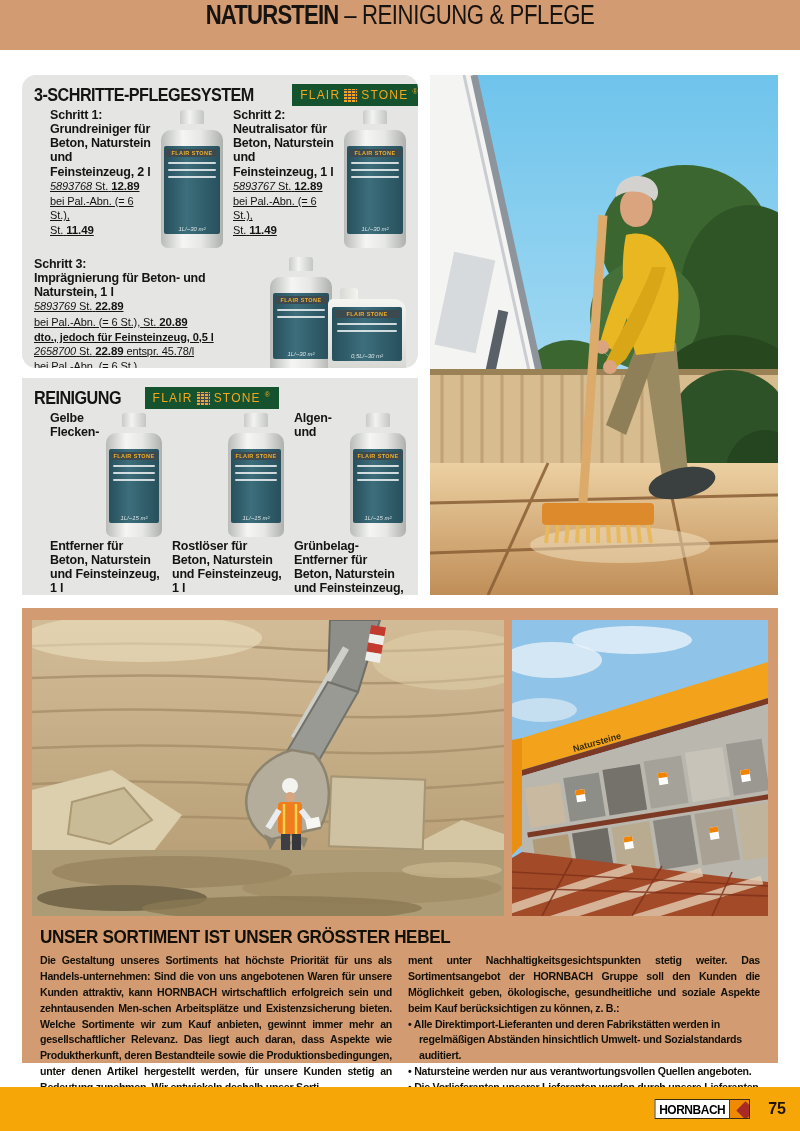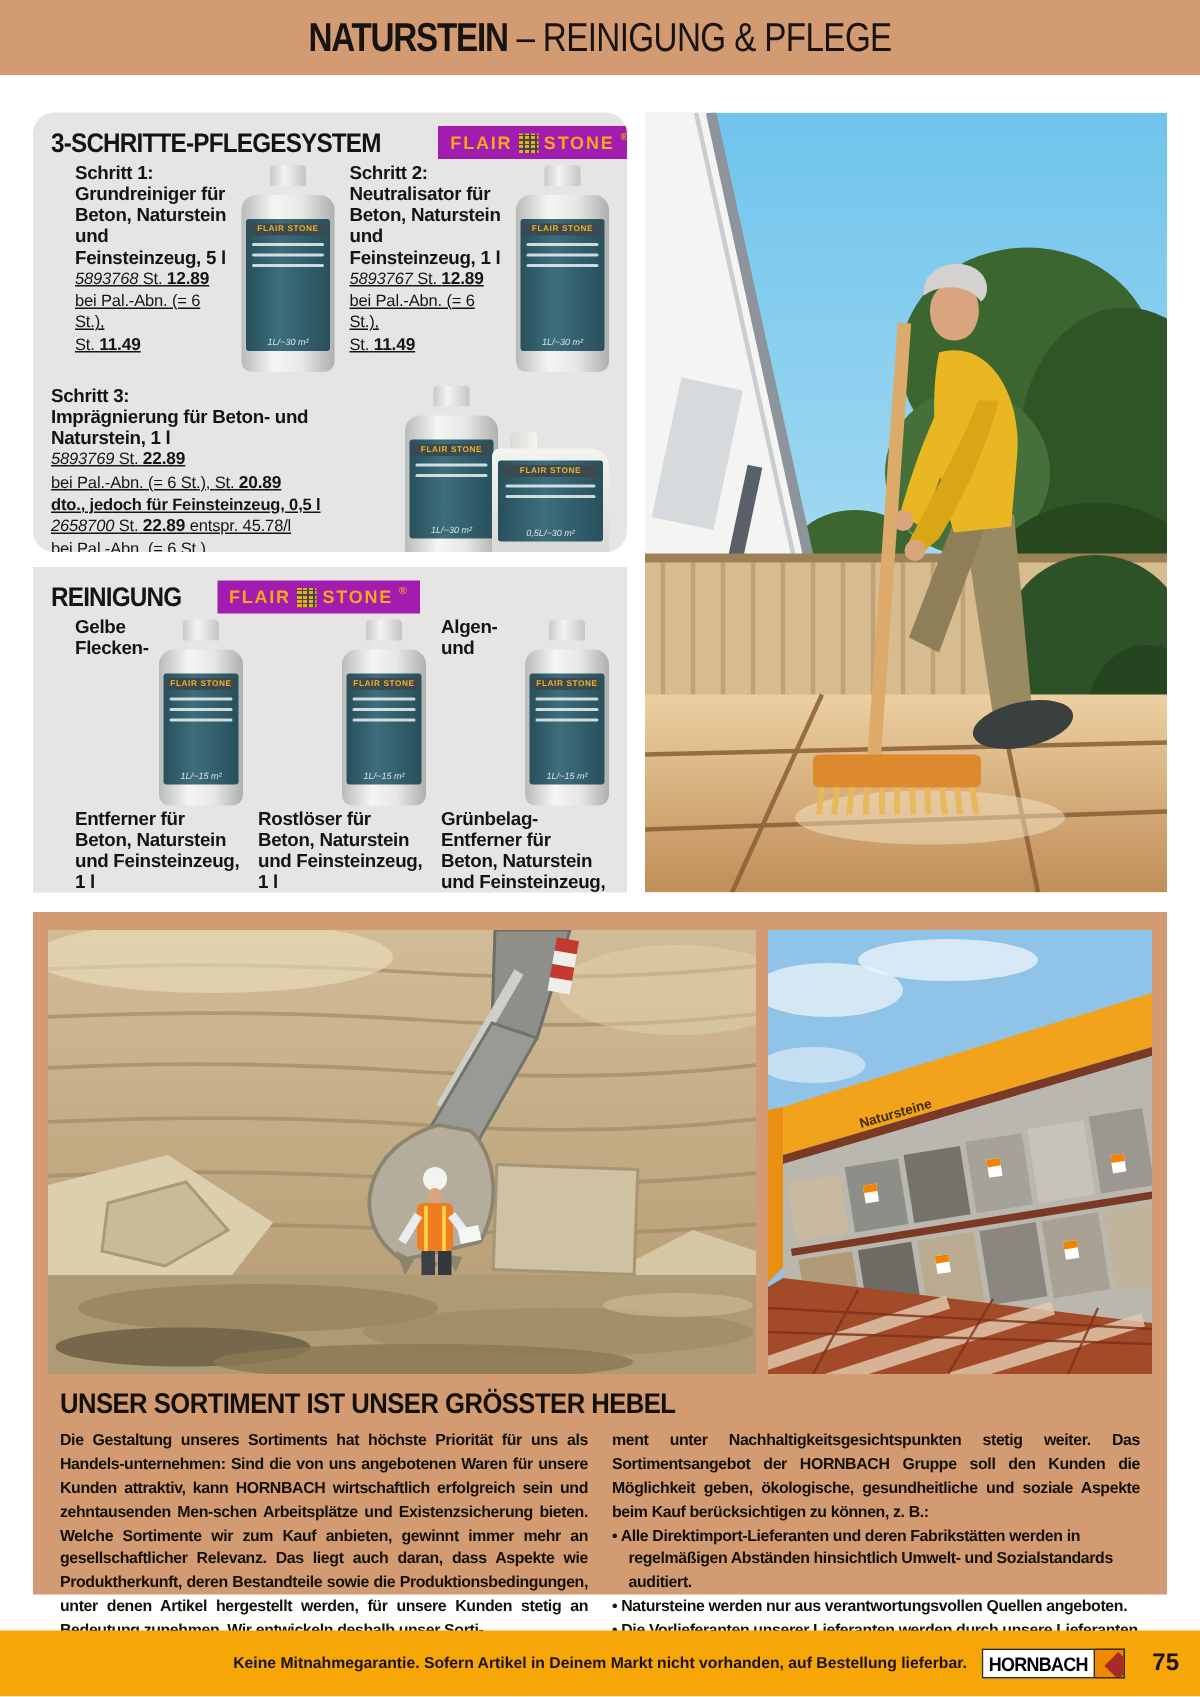--- a/index.html
+++ b/index.html
@@ -2,21 +2,21 @@
 <html><head>
 <meta charset="utf-8">
 <style>
   * { margin:0; padding:0; box-sizing:border-box; }
   html,body { width:800px; }
   body { position:relative; width:800px; height:1131px; background:#fff;
          font-family:"Liberation Sans", sans-serif; color:#141414; overflow:hidden; }
 
   
   .band-top { position:absolute; left:0; top:0; width:800px; height:50px; background:#d39b71;
-              display:flex; align-items:center; justify-content:center; }
+              display:flex; align-items:flex-start; justify-content:center; }
   .band-top .ttl { display:inline-block; transform:scaleX(.82); white-space:nowrap;
                    font-size:27px; letter-spacing:-.5px; color:#171310; }
   .ttl b { font-weight:bold; letter-spacing:-1px; }
   .band-bottom { position:absolute; left:0; top:1087px; width:800px; height:44px; background:#f7a608;
                  display:flex; align-items:center; }
   .foot-note { position:absolute; left:0; right:0; text-align:center; font-size:10.5px; font-weight:bold; color:#1c1208; }
   .foot-right { position:absolute; right:14px; display:flex; align-items:center; gap:18px; }
   .hb-logo { display:flex; align-items:stretch; height:20px; }
   .hb-name { background:#fff; border:1px solid #3a2c10; color:#000; font-weight:bold; font-size:13px;
              letter-spacing:-.5px; display:flex; align-items:center; padding:0 4px;
@@ -27,22 +27,22 @@
                     transform:rotate(45deg); top:4px; left:9px; }
   .page-num { font-size:16px; font-weight:bold; color:#1c1208; }
 
   
   .panel { position:absolute; background:#e5e5e4; overflow:hidden; padding:9px 12px; }
   .panel-1 { left:22px; top:75px; width:396px; height:293px;border-radius:14px; }
   .panel-2 { left:22px; top:378px; width:396px; height:217px; }
   .panel-title-row { display:flex; align-items:center; gap:14px; margin-bottom:2px; }
   .panel-title { font-size:18px; font-weight:bold; letter-spacing:-.6px; transform:scaleX(.9);
                  transform-origin:left; white-space:nowrap; }
-  .fs-logo { display:inline-flex; align-items:center; gap:4px; background:#a21caf; padding:4px 8px;
-             color:#f2a71f; font-weight:bold; font-size:12px; letter-spacing:1.2px; flex:none;justify-content:center; }
+  .fs-logo { display:inline-flex; align-items:center; gap:4px; background:#14532d; padding:4px 8px;
+             color:#f2a71f; font-weight:normal; font-size:12px; letter-spacing:1.2px; flex:none;justify-content:center; }
   .fs-grid { width:13px; height:13px; background-color:#f2a71f;
              background-image:repeating-linear-gradient(0deg,transparent 0 2px,#3c4a50 2px 3px),
                               repeating-linear-gradient(90deg,transparent 0 3px,#3c4a50 3px 4px); }
   .fs-reg { font-size:7px; align-self:flex-start; }
 
   .prow { display:flex; }
   .pcell { flex:1; min-width:0;margin-left:16px; }
   .pcell + .pcell { margin-left:10px; }
   .step  { font-weight:bold; font-size:12.5px; line-height:1.13; letter-spacing:-.2px; }
   .pname { font-weight:bold; font-size:12.5px; line-height:1.13; letter-spacing:-.2px; }
@@ -121,21 +121,21 @@
             <div class="label">
           <div class="lbl-logo">FLAIR STONE</div>
           <div class="lbl-line"></div>
               <div class="lbl-line"></div>
               <div class="lbl-line"></div>
           <div class="lbl-vol">1L/~30 m²</div>
         </div>
           </div>
       </div>
       <div class="step">Schritt 1:</div>
-      <div class="pname">Grundreiniger für Beton, Naturstein und Feinsteinzeug, 5 l</div>
+      <div class="pname">Grundreiniger für Beton, Naturstein und Feinsteinzeug, 2 l</div>
       <div class="pl"><span class="sku">5893768</span> <span>St.</span> <span class="b">12.89</span></div>
       <div class="pl">bei Pal.-Abn. (= 6 St.),</div>
       <div class="pl"><span>St.</span> <span class="b">11.49</span></div>
     </div>
 
     <div class="pcell">
       <div class="bottle">
         <div class="cap"></div>
           <div class="neck"></div>
         <div class="bbody">
@@ -494,21 +494,20 @@
           <li><span>•</span> <span>Alle Direktimport-Lieferanten und deren Fabrikstätten werden in regelmäßigen Abständen hinsichtlich Umwelt- und Sozialstandards auditiert.</span></li>
           <li><span>•</span> <span>Natursteine werden nur aus verantwortungsvollen Quellen angeboten.</span></li>
           <li><span>•</span> <span>Die Vorlieferanten unserer Lieferanten werden durch unsere Lieferanten zur Einhaltung der Standards angehalten.</span></li>
         </ul>
       </div>
     </div>
   </div>
 </div>
 
 <div class="band-bottom">
-  <div class="foot-note">Keine Mitnahmegarantie. Sofern Artikel in Deinem Markt nicht vorhanden, auf Bestellung lieferbar.</div>
   <div class="foot-right">
     <div class="hb-logo">
       <div class="hb-name">HORNBACH</div>
       <div class="hb-icon"></div>
     </div>
     <div class="page-num">75</div>
   </div>
 </div>
 
 </body></html>

